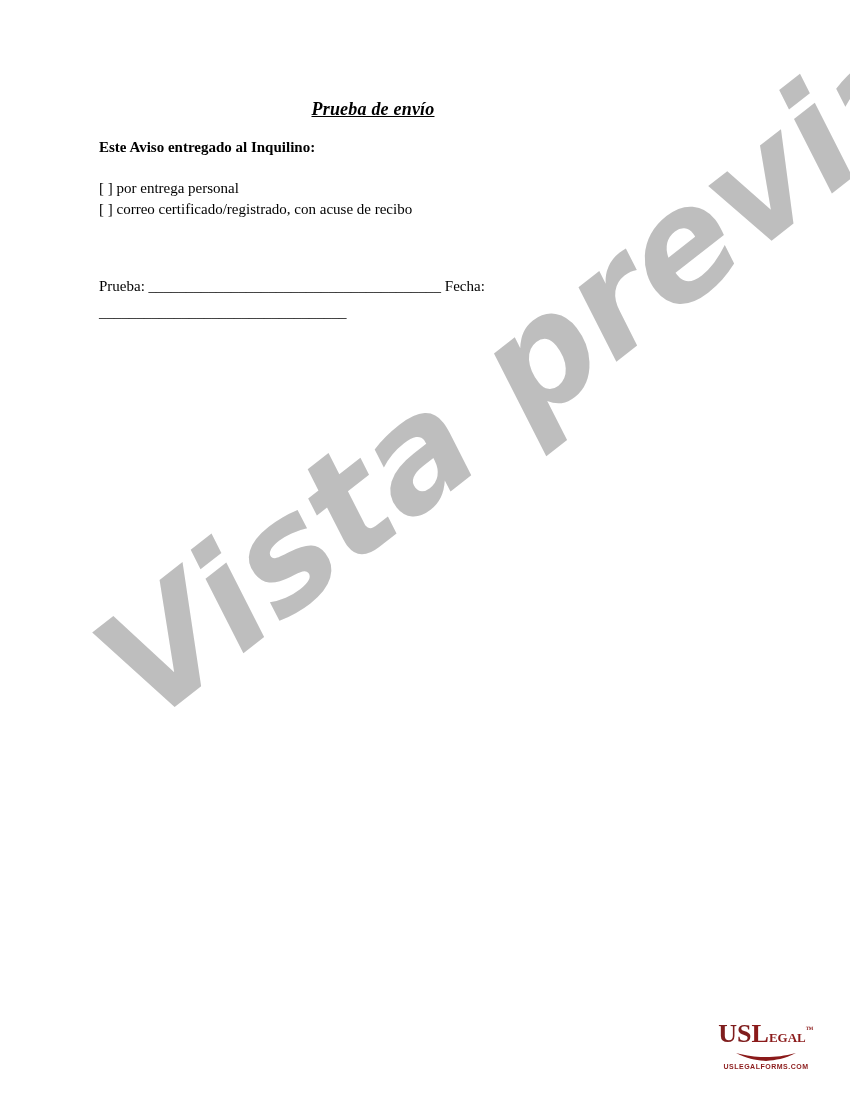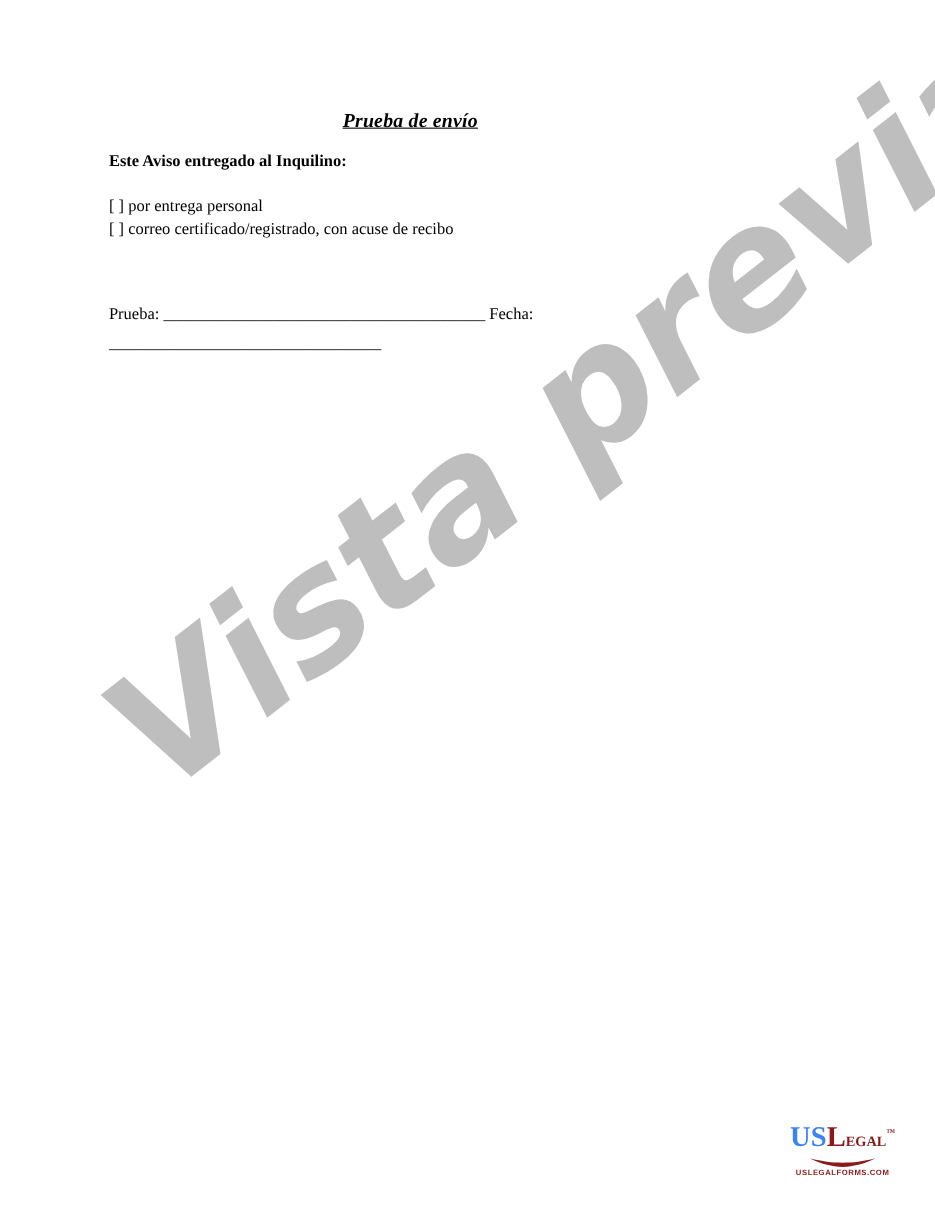--- a/index.html
+++ b/index.html
@@ -115,21 +115,21 @@
   .logo-main {
     font-family: "Liberation Serif", serif;
     font-size: 26px;
     font-weight: bold;
     color: #8b1a1a;
     letter-spacing: 0px;
     line-height: 26px;
     white-space: nowrap;
   }
   .logo-main .us {
-    color: #3b82f6;
+    color: #7f1d1d;
   }
   .logo-main .l-big {
     font-size: 26px;
   }
   .logo-main .egal {
     font-size: 13px;
   }
   .logo-tm {
     font-size: 8px;
     vertical-align: super;

